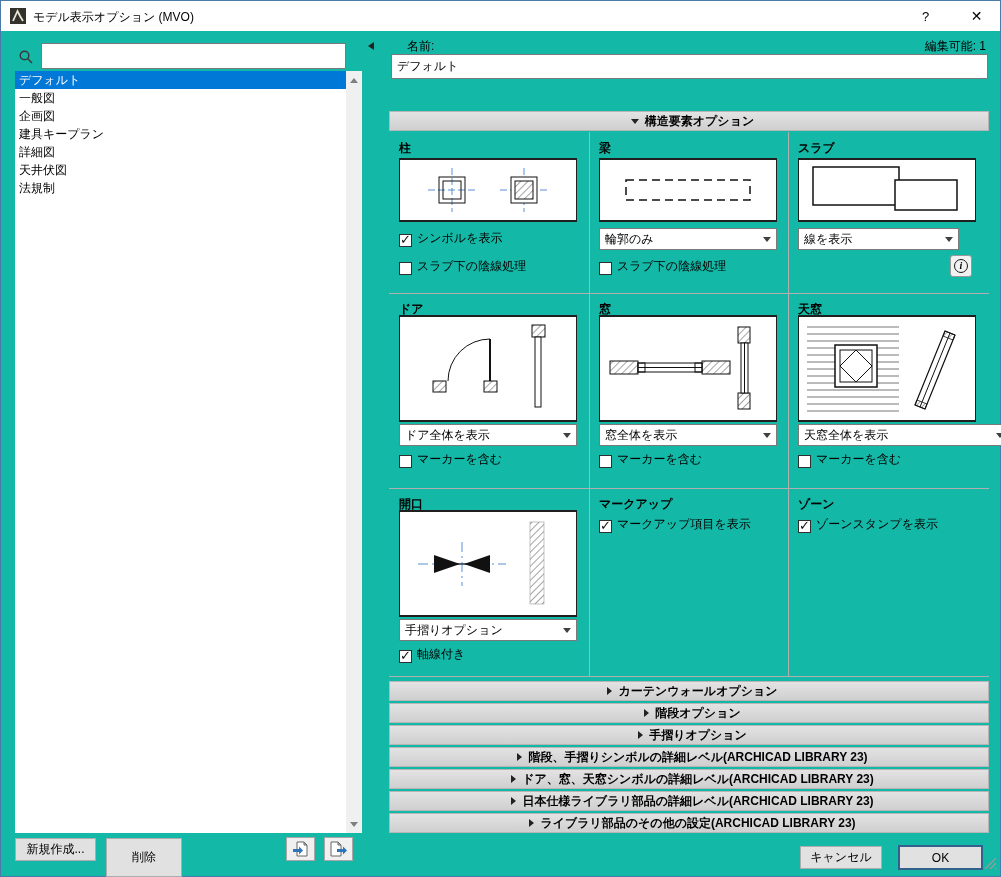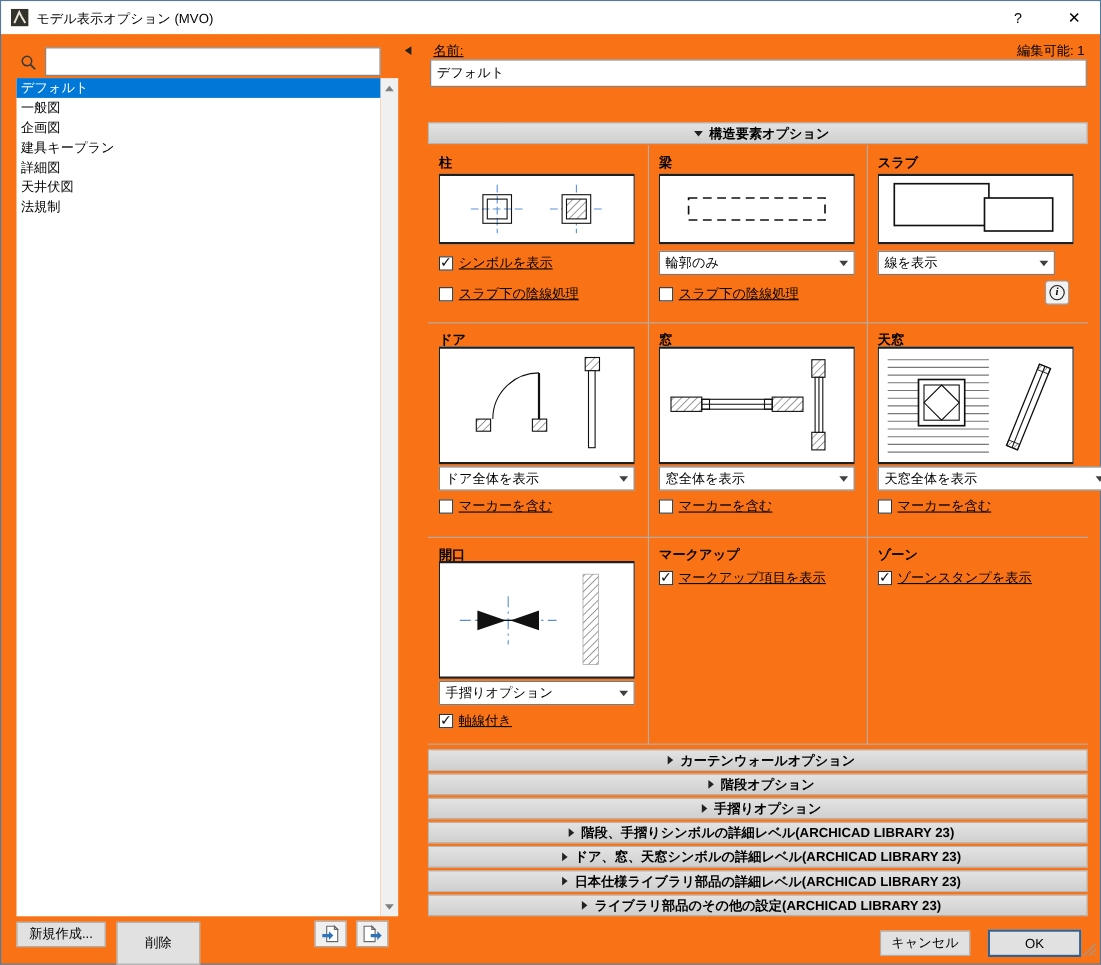--- a/index.html
+++ b/index.html
@@ -1,18 +1,18 @@
 <!DOCTYPE html>
 <html><head>
 <meta charset="utf-8">
 <style>
   * { margin:0; padding:0; box-sizing:border-box; }
   html,body { width:1001px; height:877px; }
   body { font-family:"Liberation Sans","DejaVu Sans",sans-serif; font-size:12px; color:#000; background:#fff; overflow:hidden; }
-  .dialog { position:absolute; inset:0; background:#f97316; border:1px solid #4b79a8; }
+  .dialog { position:absolute; inset:0; background:#14b8a6; border:1px solid #4b79a8; }
 
   
   .titlebar { position:absolute; top:0; left:0; right:0; height:30px; background:#fff; }
   .app-icon { position:absolute; left:9px; top:7px; width:16px; height:16px; }
   .win-title { position:absolute; left:32px; top:8px; white-space:nowrap; }
   .tb-btn { position:absolute; top:0; height:30px; width:45px; display:flex; align-items:center; justify-content:center; font-size:13px; }
   .tb-help { right:52px; }
   .tb-close { right:1px; font-size:14px; }
 
   
@@ -30,38 +30,38 @@
   .btn { position:absolute; background:#e1e1e1; border:1px solid #adadad; font:inherit; text-align:center; }
   .new-btn { left:14px; top:837px; width:81px; height:23px; }
   .del-btn { left:105px; top:837px; width:76px; height:39px; }
   .icon-btn { position:absolute; top:836px; width:29px; height:24px; background:#f0f0f0; border:1px solid #a7a7a7; display:flex; align-items:center; justify-content:center; padding:0; }
   .import-btn { left:285px; } .export-btn { left:323px; }
 
   .collapse-arrow { position:absolute; left:367px; top:41px; width:0; height:0; border-top:4px solid transparent; border-bottom:4px solid transparent; border-right:6px solid #222; }
 
   
   .editable { position:absolute; top:37px; right:14px; }
-  .name-label { position:absolute; left:393px; top:37px;text-decoration:underline; }
+  .name-label { position:absolute; left:406px; top:37px; }
   .name-input { position:absolute; left:390px; top:53px; width:597px; height:25px; border:1px solid #7a7a7a; background:#fff; padding:0 5px; font:inherit; }
 
   .sec-header { position:absolute; left:388px; width:600px; height:20px; background:linear-gradient(#e3e3e3,#cfcfcf); border:1px solid #b6b6b6; display:flex; align-items:center; font-weight:bold; white-space:nowrap;justify-content:center; }
   .sec-header .tri { margin:0 6px 0 7px; }
   .tri-down { width:0; height:0; border-left:4px solid transparent; border-right:4px solid transparent; border-top:5px solid #222; }
   .tri-right { width:0; height:0; border-top:4px solid transparent; border-bottom:4px solid transparent; border-left:5px solid #222; }
 
   .grid { position:absolute; left:388px; top:131px; width:600px; height:545px; }
   .vline { position:absolute; top:0; width:1px; height:100%; background:#b0b0b0; }
   .hline { position:absolute; left:0; width:100%; height:1px; background:#b0b0b0; }
   .cell { position:absolute; }
   .cell-title { position:absolute; left:10px; top:8px; font-weight:bold; }
   .preview { position:absolute; left:10px; background:#fff; border:1px solid #1f1f1f; border-top-width:2px; border-bottom-width:2px; }
   .preview svg { display:block; }
   .p1 { top:26px; width:178px; height:64px; }
   .p2 { top:22px; width:178px; height:107px; }
-  .check-row { position:absolute; left:10px; display:flex; align-items:center; gap:5px; height:16px; white-space:nowrap;text-decoration:underline; }
+  .check-row { position:absolute; left:10px; display:flex; align-items:flex-end; gap:5px; height:16px; white-space:nowrap; }
   .checkbox { width:13px; height:13px; min-width:13px; background:#fff; border:1px solid #2f2f2f; position:relative; }
   .checkbox.checked::after { content:"✓"; position:absolute; left:0; top:-3px; font-size:13px; font-weight:bold; color:#101010; }
   .combo { position:absolute; height:22px; background:#fff; border:1px solid #7a7a7a; display:flex; align-items:center; }
   .combo-text { flex:1; padding-left:5px; white-space:nowrap; overflow:hidden; }
   .combo-arrow { width:18px; min-width:18px; display:flex; align-items:center; justify-content:center; }
   .combo-arrow::after { content:""; width:0; height:0; border-left:4px solid transparent; border-right:4px solid transparent; border-top:5px solid #404040; }
   .info-btn { position:absolute; left:162px; top:123px; width:22px; height:22px; background:#f2f2f2; border:1px solid #9a9a9a; border-radius:3px; display:flex; align-items:center; justify-content:center; }
   .info-glyph { width:14px; height:14px; border:1px solid #1a1a1a; border-radius:50%; font:italic bold 10px/12px "Liberation Serif",serif; text-align:center; }
 
   .cancel-btn { left:799px; top:845px; width:82px; height:23px; }

